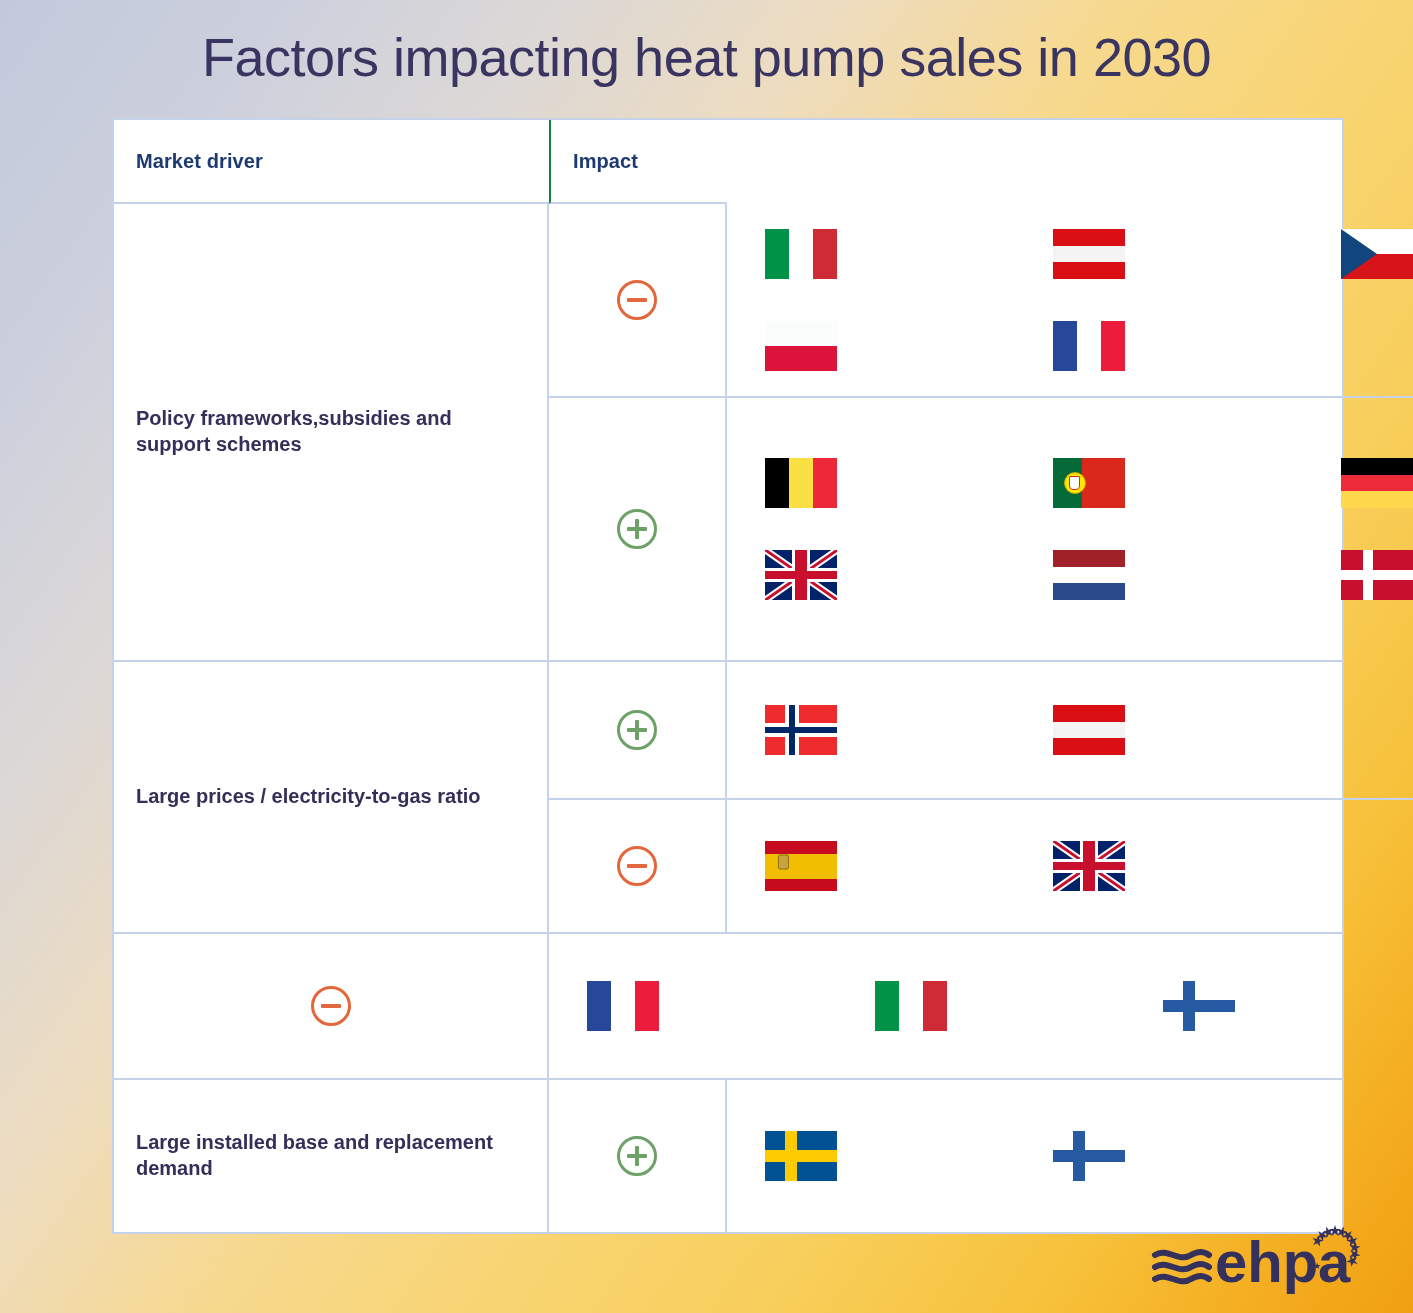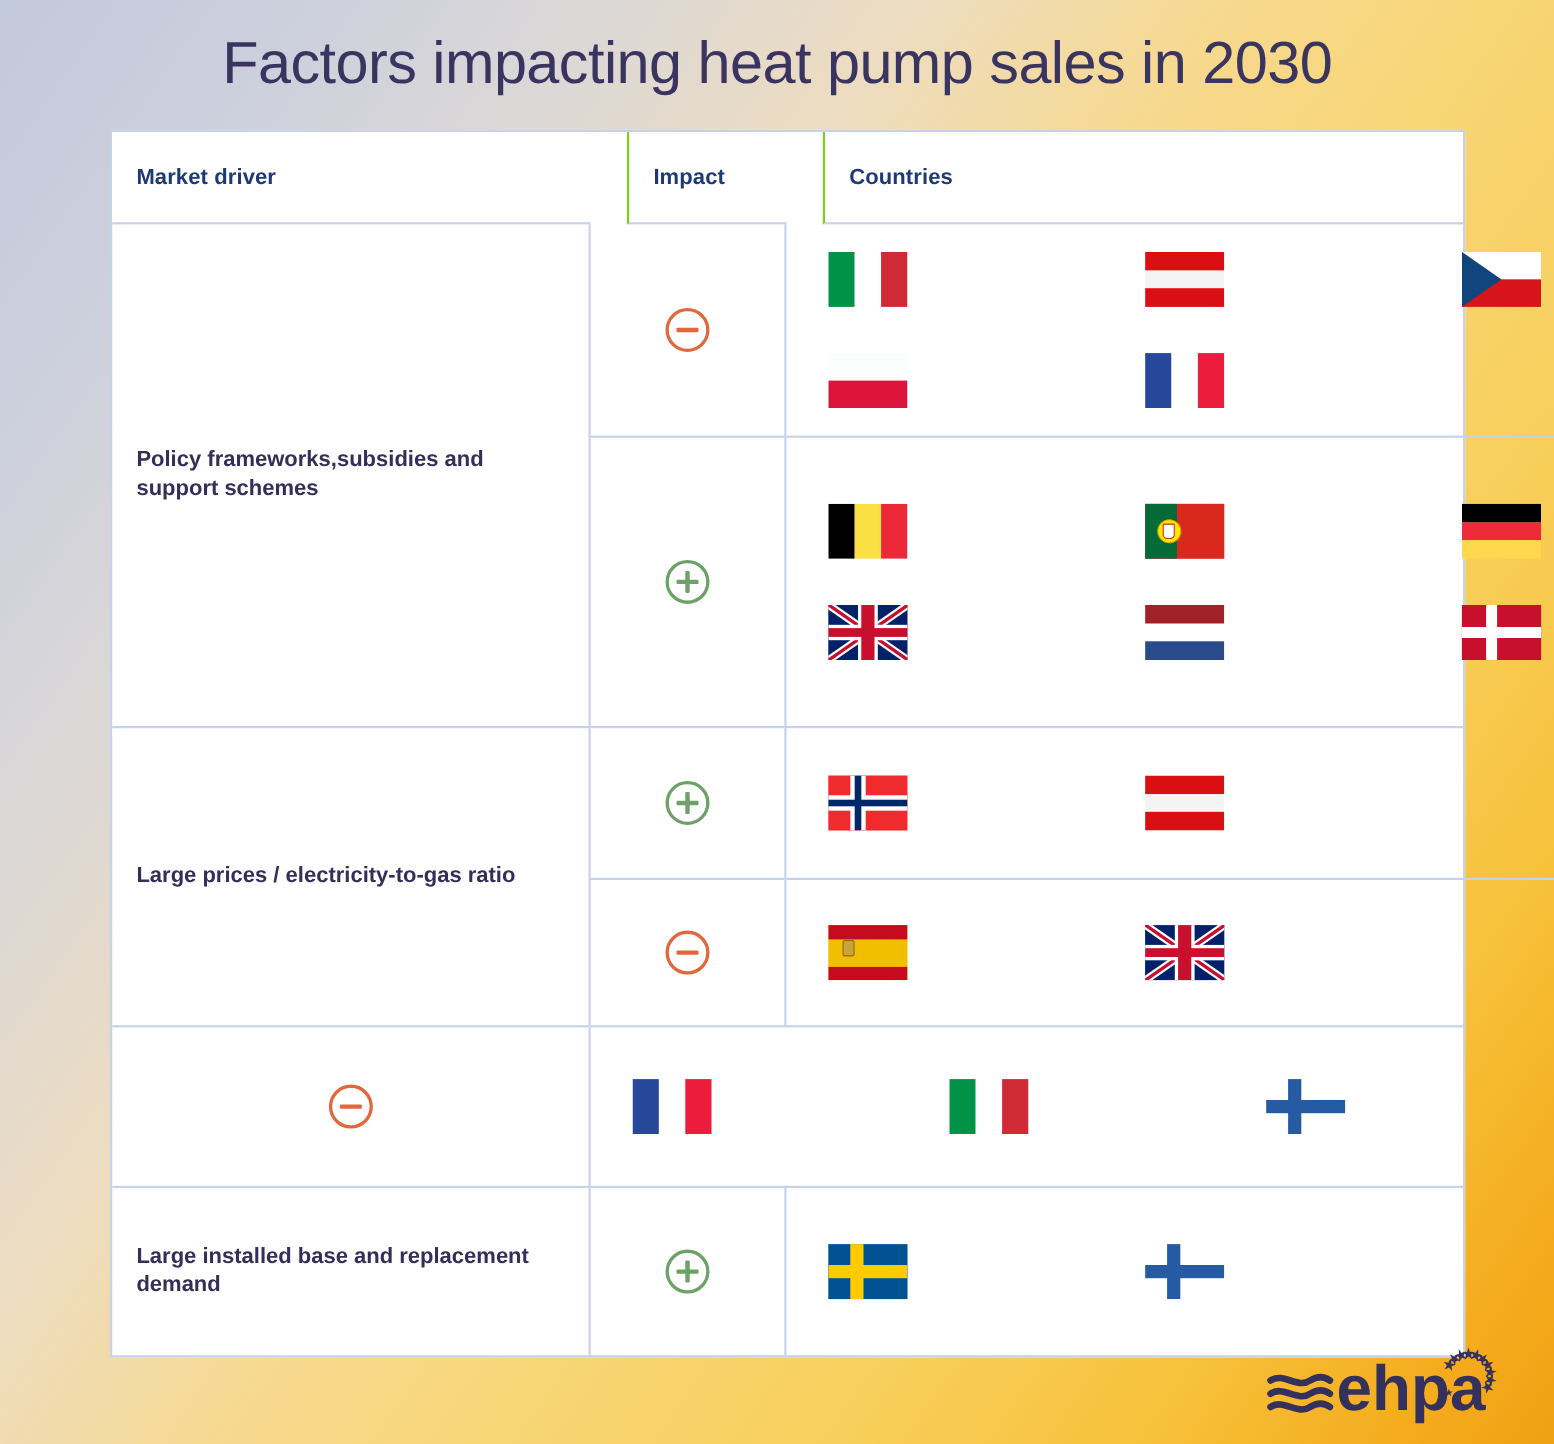--- a/index.html
+++ b/index.html
@@ -35,42 +35,42 @@
     color: #3a3460;
     letter-spacing: -0.5px;
     padding-top: 28px;
     line-height: 1.1;
     font-family: "Liberation Sans", sans-serif;
   }
 
   
   .table-wrap {
     position: absolute;
-    left: 100px;
+    left: 112px;
     top: 118px;
     width: 1232px;
     background: #ffffff;
     border: 2px solid #c6d2ea;
   }
 
   .grid {
     display: grid;
     grid-template-columns: 435px 178px 1fr;
     width: 100%;
   }
 
   .cell { background: #ffffff; }
 
   .hdr-row .cell {
     height: 84px;
     display: flex;
     align-items: center;
     border-bottom: 2px solid #c6d2ea;
   }
-  .hdr-row .cell + .cell { border-left: 2px solid #84cc16; margin-left: 33px; }
+  .hdr-row .cell + .cell { border-left: 2px solid #15803d; }
 
   .hdr-text {
     font-size: 20px;
     font-weight: bold;
     color: #1e3a72;
     padding-left: 22px;
     letter-spacing: 0.1px;
   }
 
   
@@ -235,23 +235,20 @@
 <h1 class="page-title">Factors impacting heat pump sales in 2030</h1>
 
 <div class="table-wrap">
 
   <div class="grid hdr-row">
     <div class="cell">
       <span class="hdr-text">Market driver</span>
     </div>
     <div class="cell">
       <span class="hdr-text">Impact</span>
-    </div>
-    <div class="cell">
-      <span class="hdr-text">Countries</span>
     </div>
   </div>
 
   <div class="driver-band">
     <div class="driver-cell">
       <span class="driver-label">Policy frameworks,subsidies and support schemes</span>
     </div>
 
     <div class="impact-col">
       <div class="sub band-h-192">

